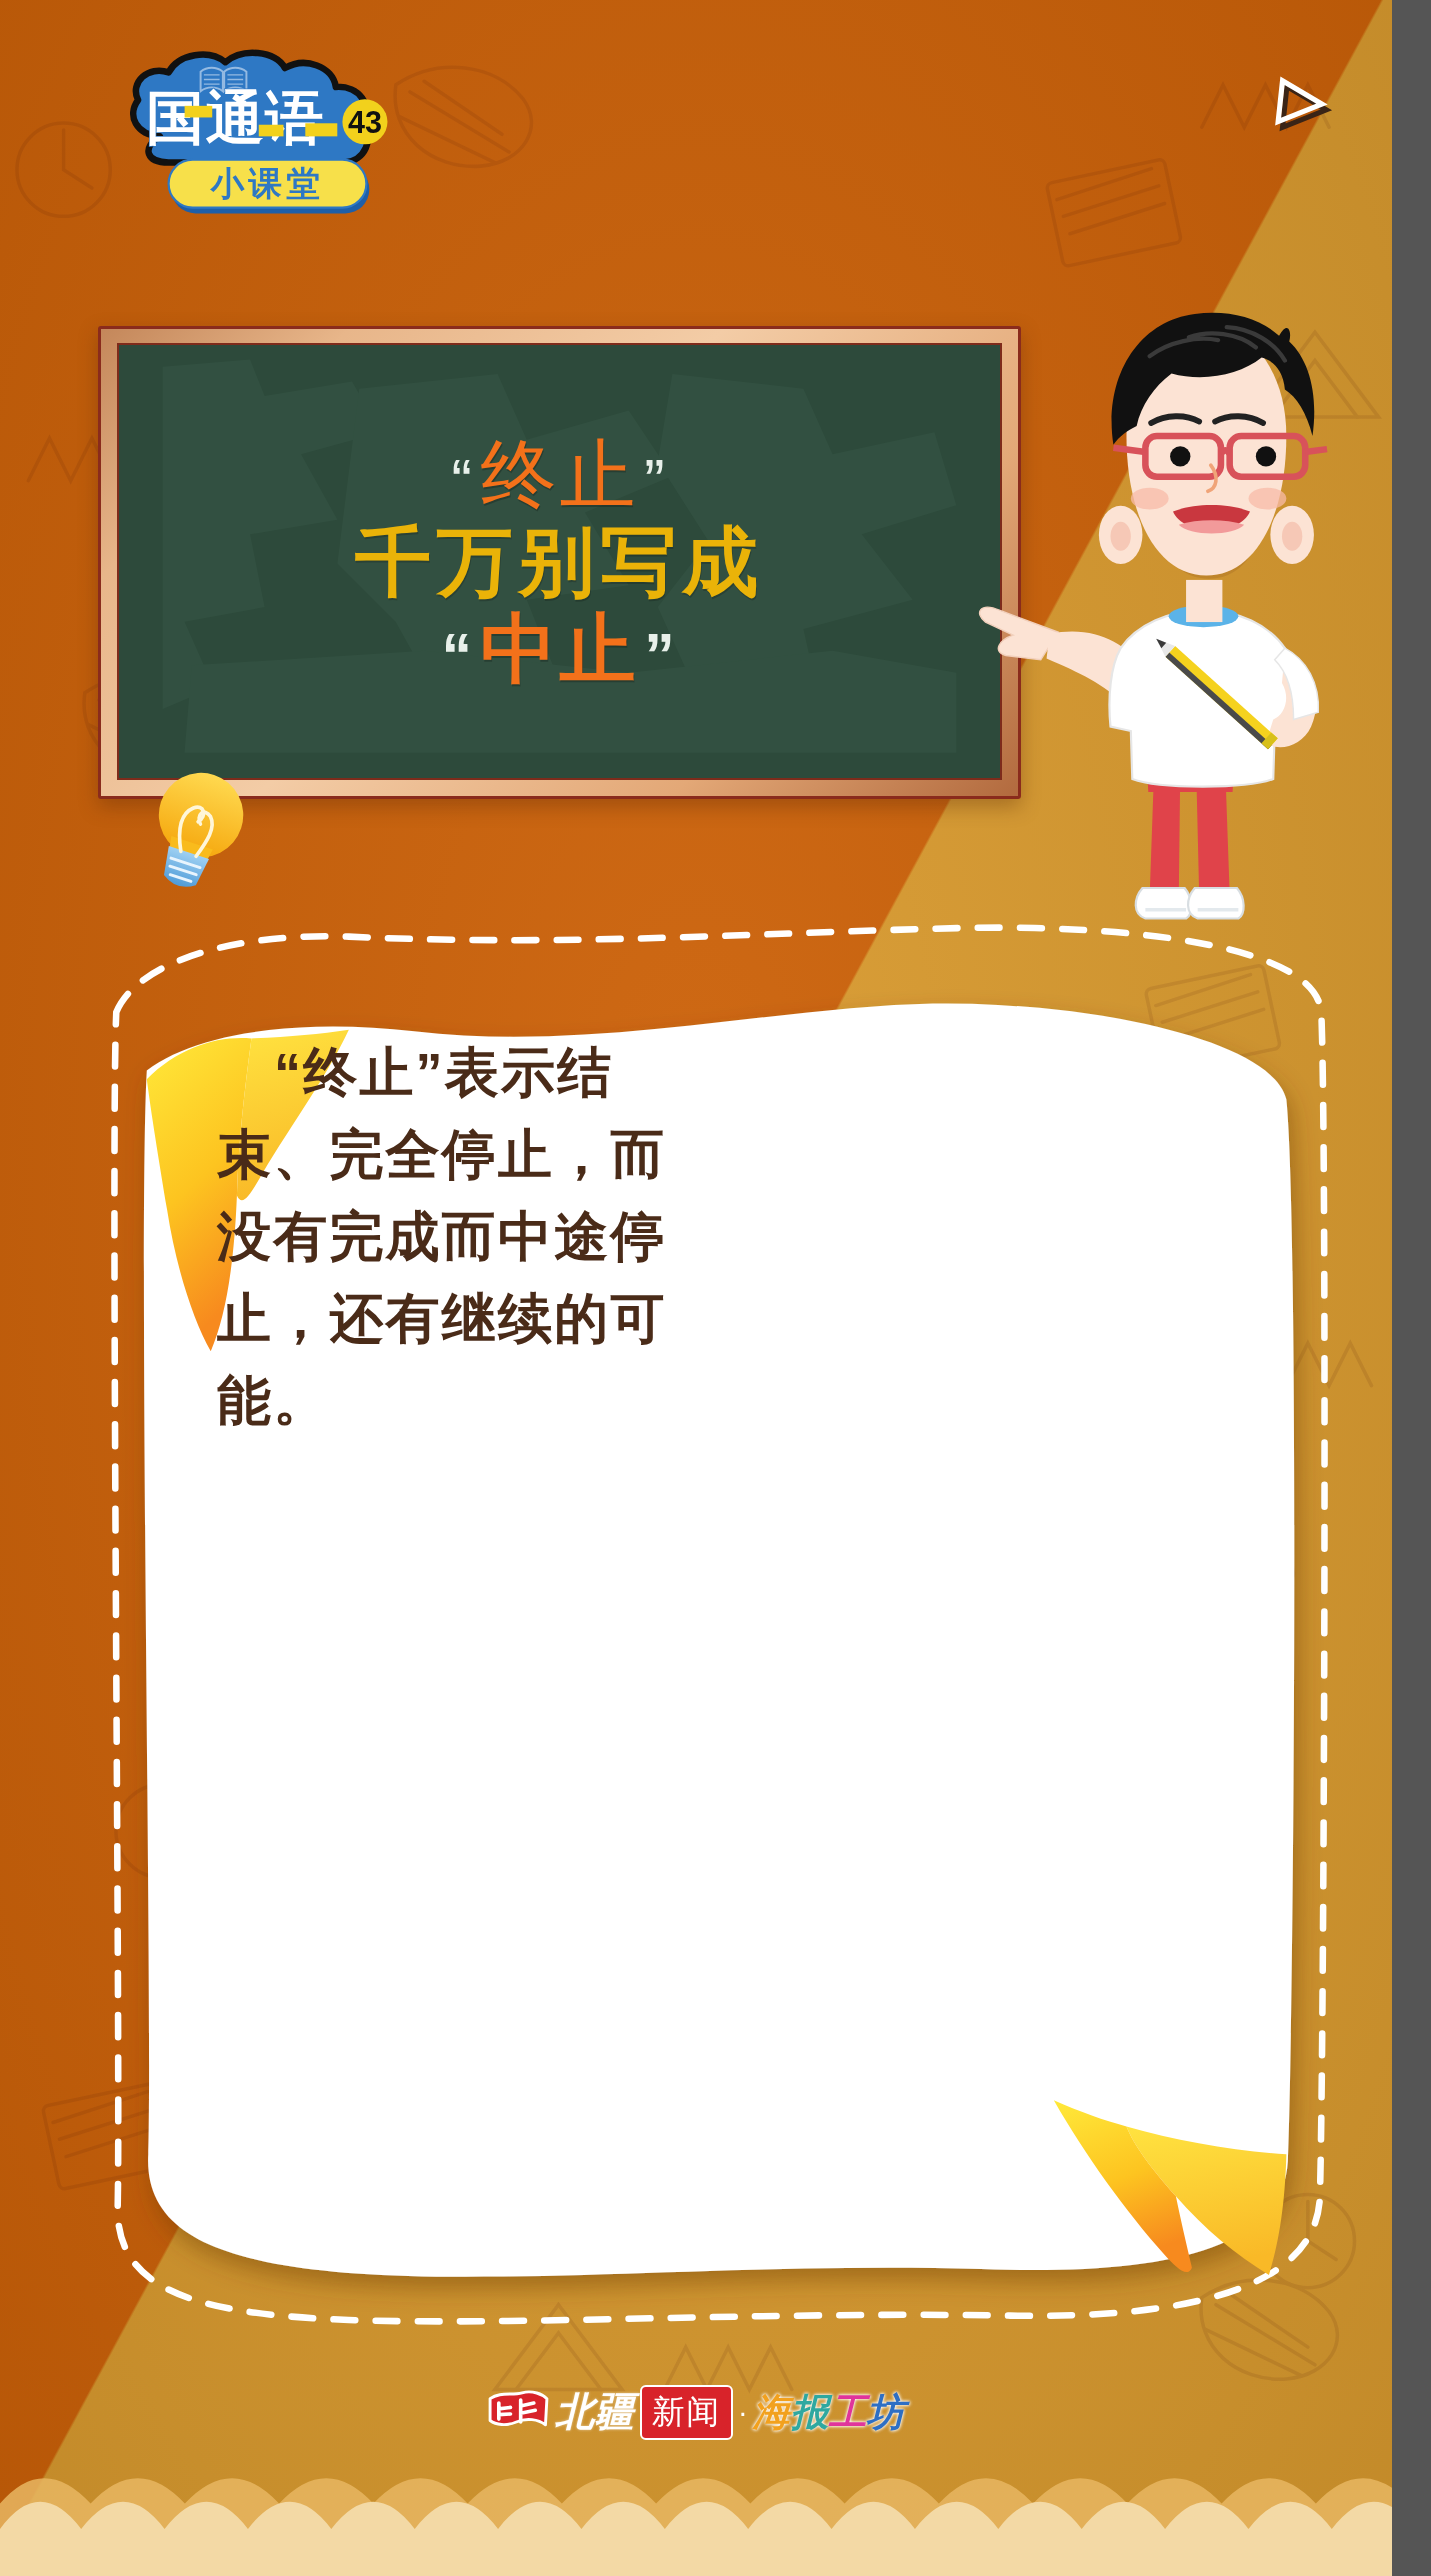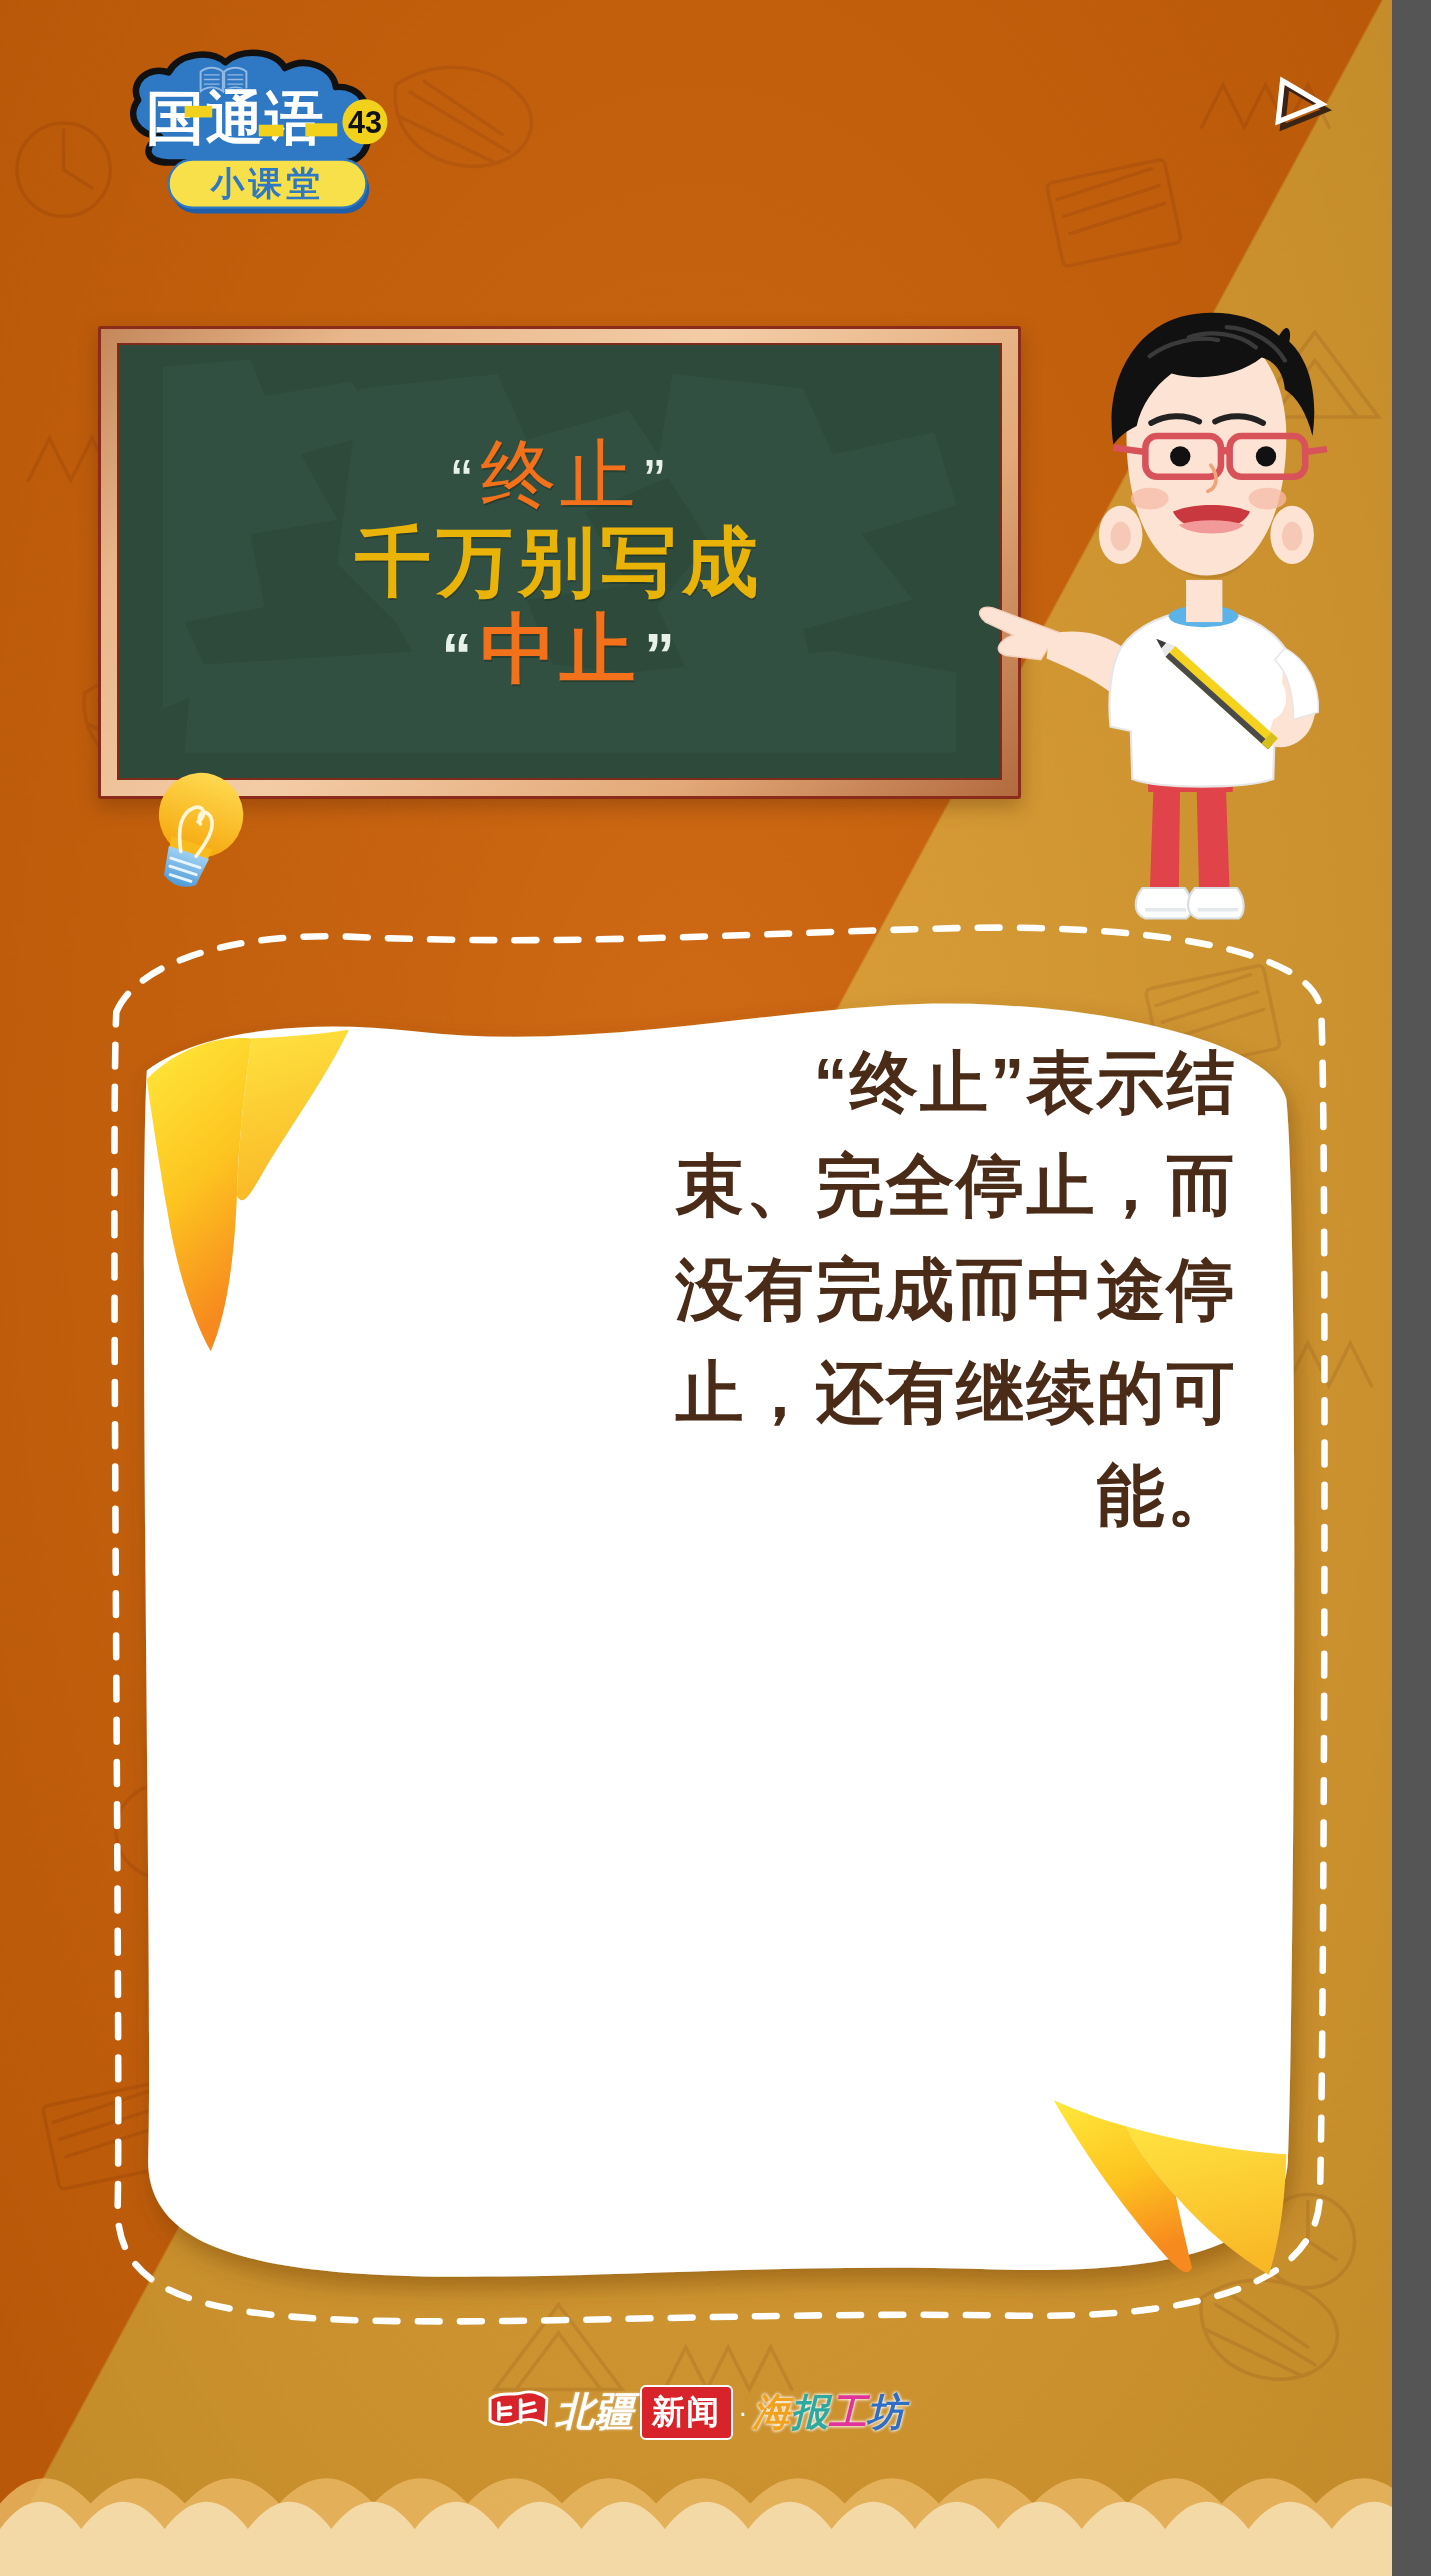--- a/index.html
+++ b/index.html
@@ -75,36 +75,35 @@
   
   .boy{ position:absolute; left:971px; top:218px; width:465px; height:734px; }
   .boy svg{ width:100%; height:100%; overflow:visible; }
 
   
   .card-wrap{ position:absolute; left:109px; top:925px; width:1221px; height:1411px; }
   .card-svg{ position:absolute; inset:0; width:100%; height:100%; overflow:visible;}
   .card-text{
     position:absolute; left:108px; top:106px; right:93px;
     color:#4A2B18;
-    font-size:68px; line-height:1.52; font-weight:700;
+    font-size:54px; line-height:1.52; font-weight:700;
     letter-spacing:2.2px;
-    text-align:right;
   }
   .card-text p{ white-space:nowrap; }
   .card-text .indent{ padding-left:57px; }
 
   
   .footer{
     position:absolute; left:0; right:0; top:2385px;
     display:flex; align-items:center; justify-content:center; gap:5px;
   }
   .fl-flag{ width:63px; height:51px; }
   .fl-bj{ font-size:39px; font-weight:700; color:#fff; letter-spacing:0.7px;
           text-shadow:0 0 2.9px rgba(255,255,255,.55); font-family:"Liberation Serif",serif; font-style:italic;}
-  .fl-news{ background:#D8232A; color:#fff; font-size:33px; font-weight:700;
+  .fl-news{ background:#D8232A; color:#fff; font-size:33px; font-weight:400;
             padding:2.9px 10.2px; border-radius:5.8px; border:2.2px solid #fff; letter-spacing:1.5px;}
   .fl-dot{ color:#fff; font-size:29px; }
   .fl-hb span{ font-size:38px; font-weight:700; text-shadow:0 0 3.6px #fff, 0 0 3.6px #fff; font-family:"Liberation Serif",serif; font-style:italic;}
 </style>
 </head>
 <body>
 
 <div id="poster">
 
   <div class="bg-base"></div>

